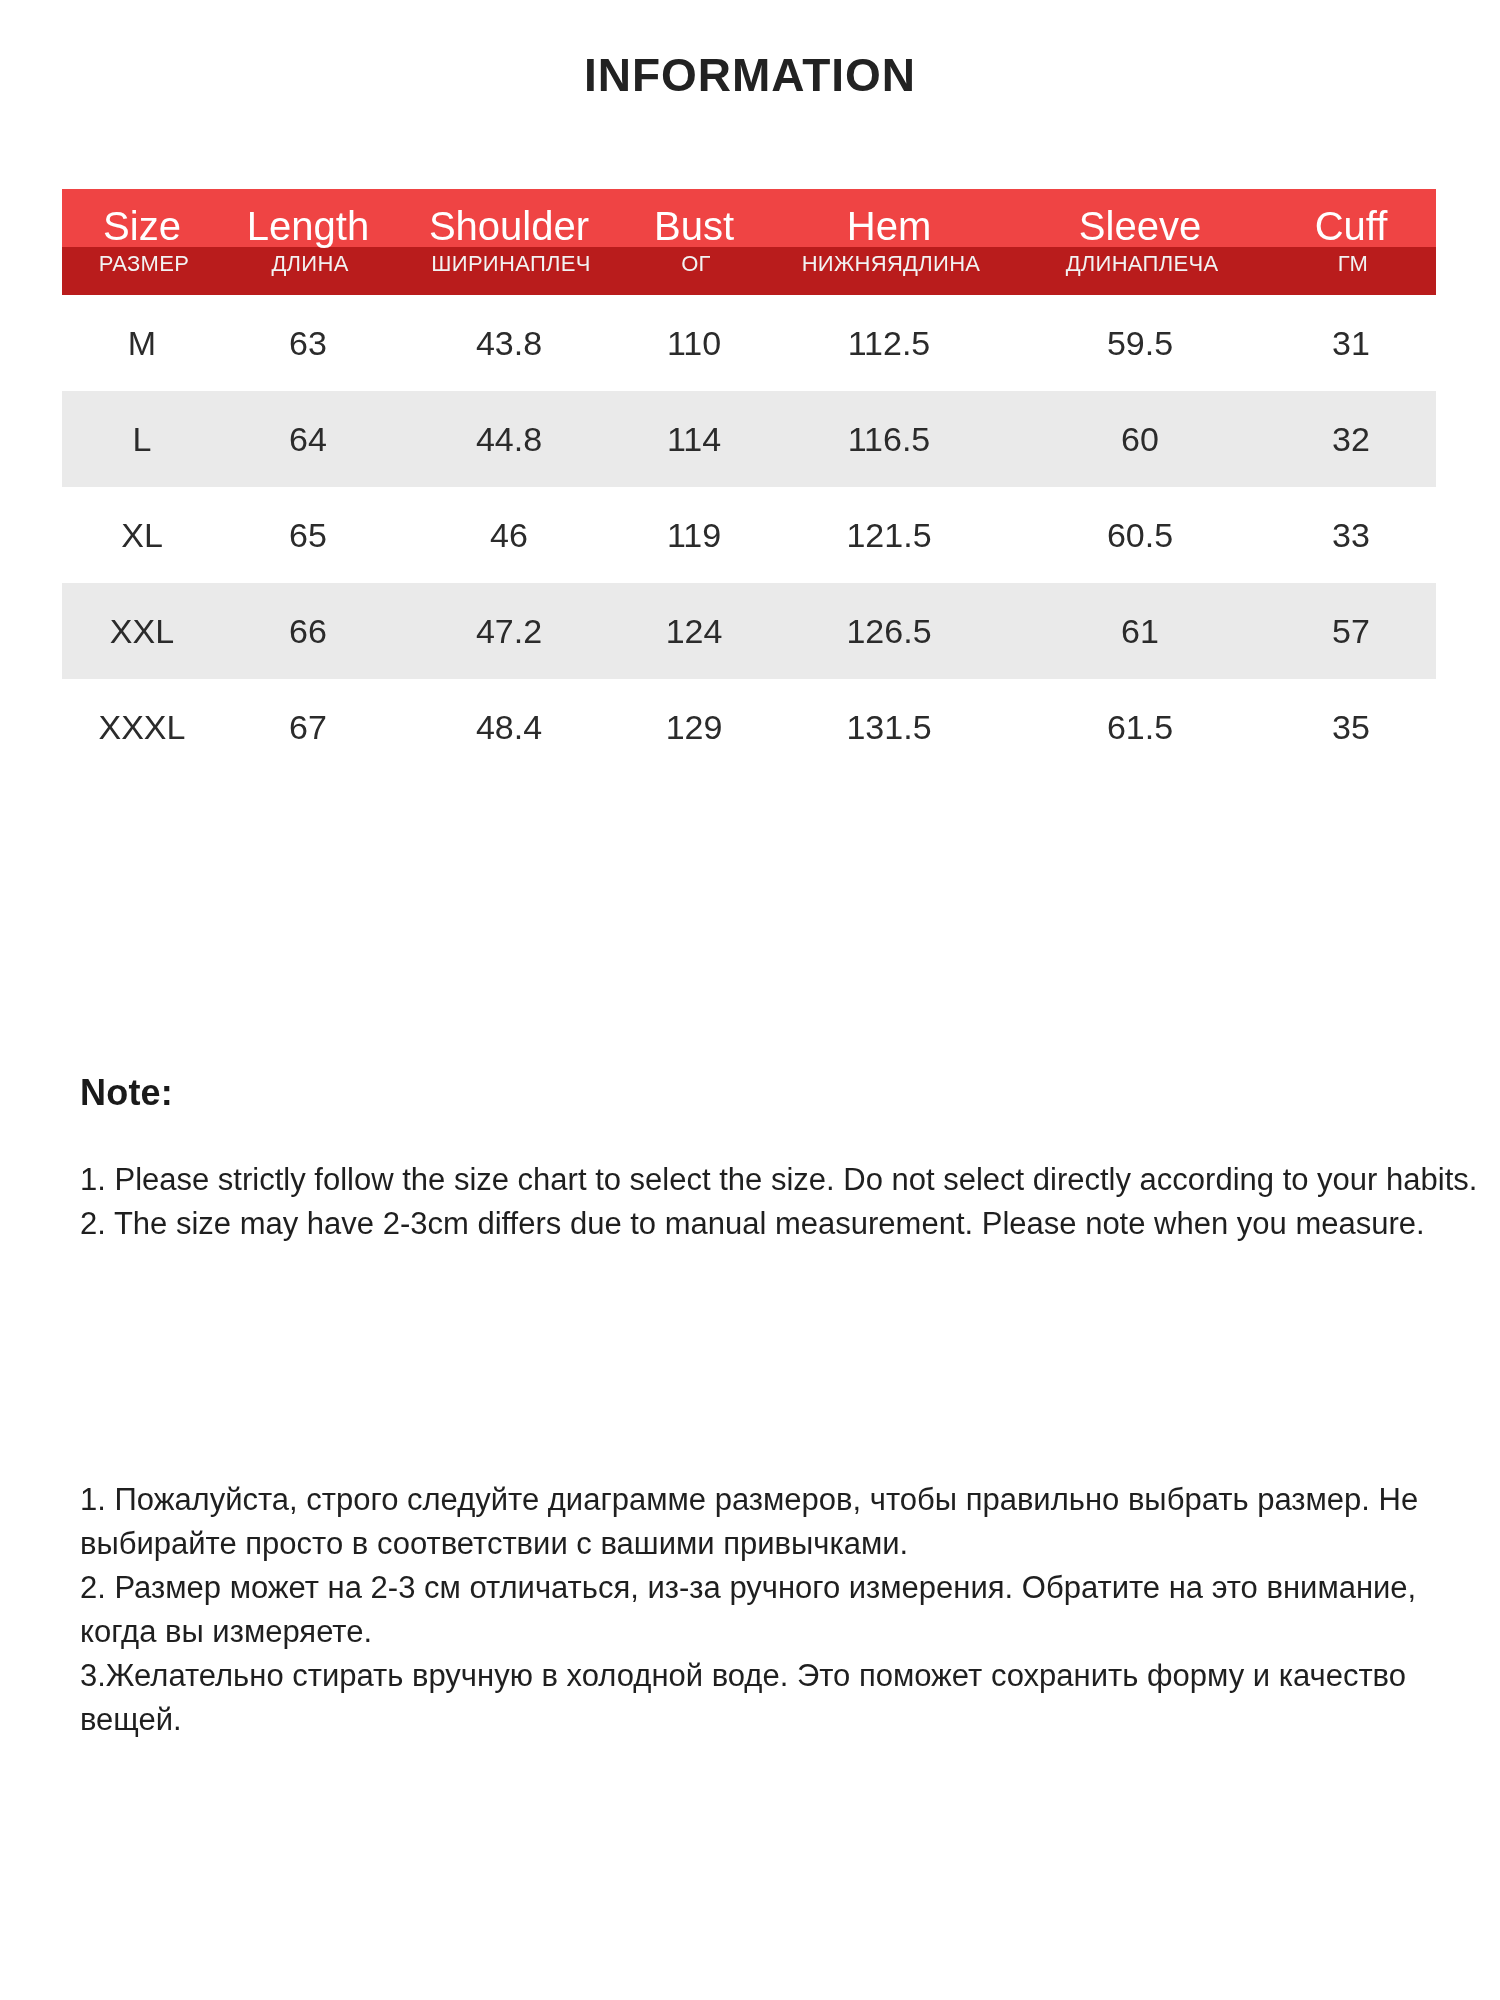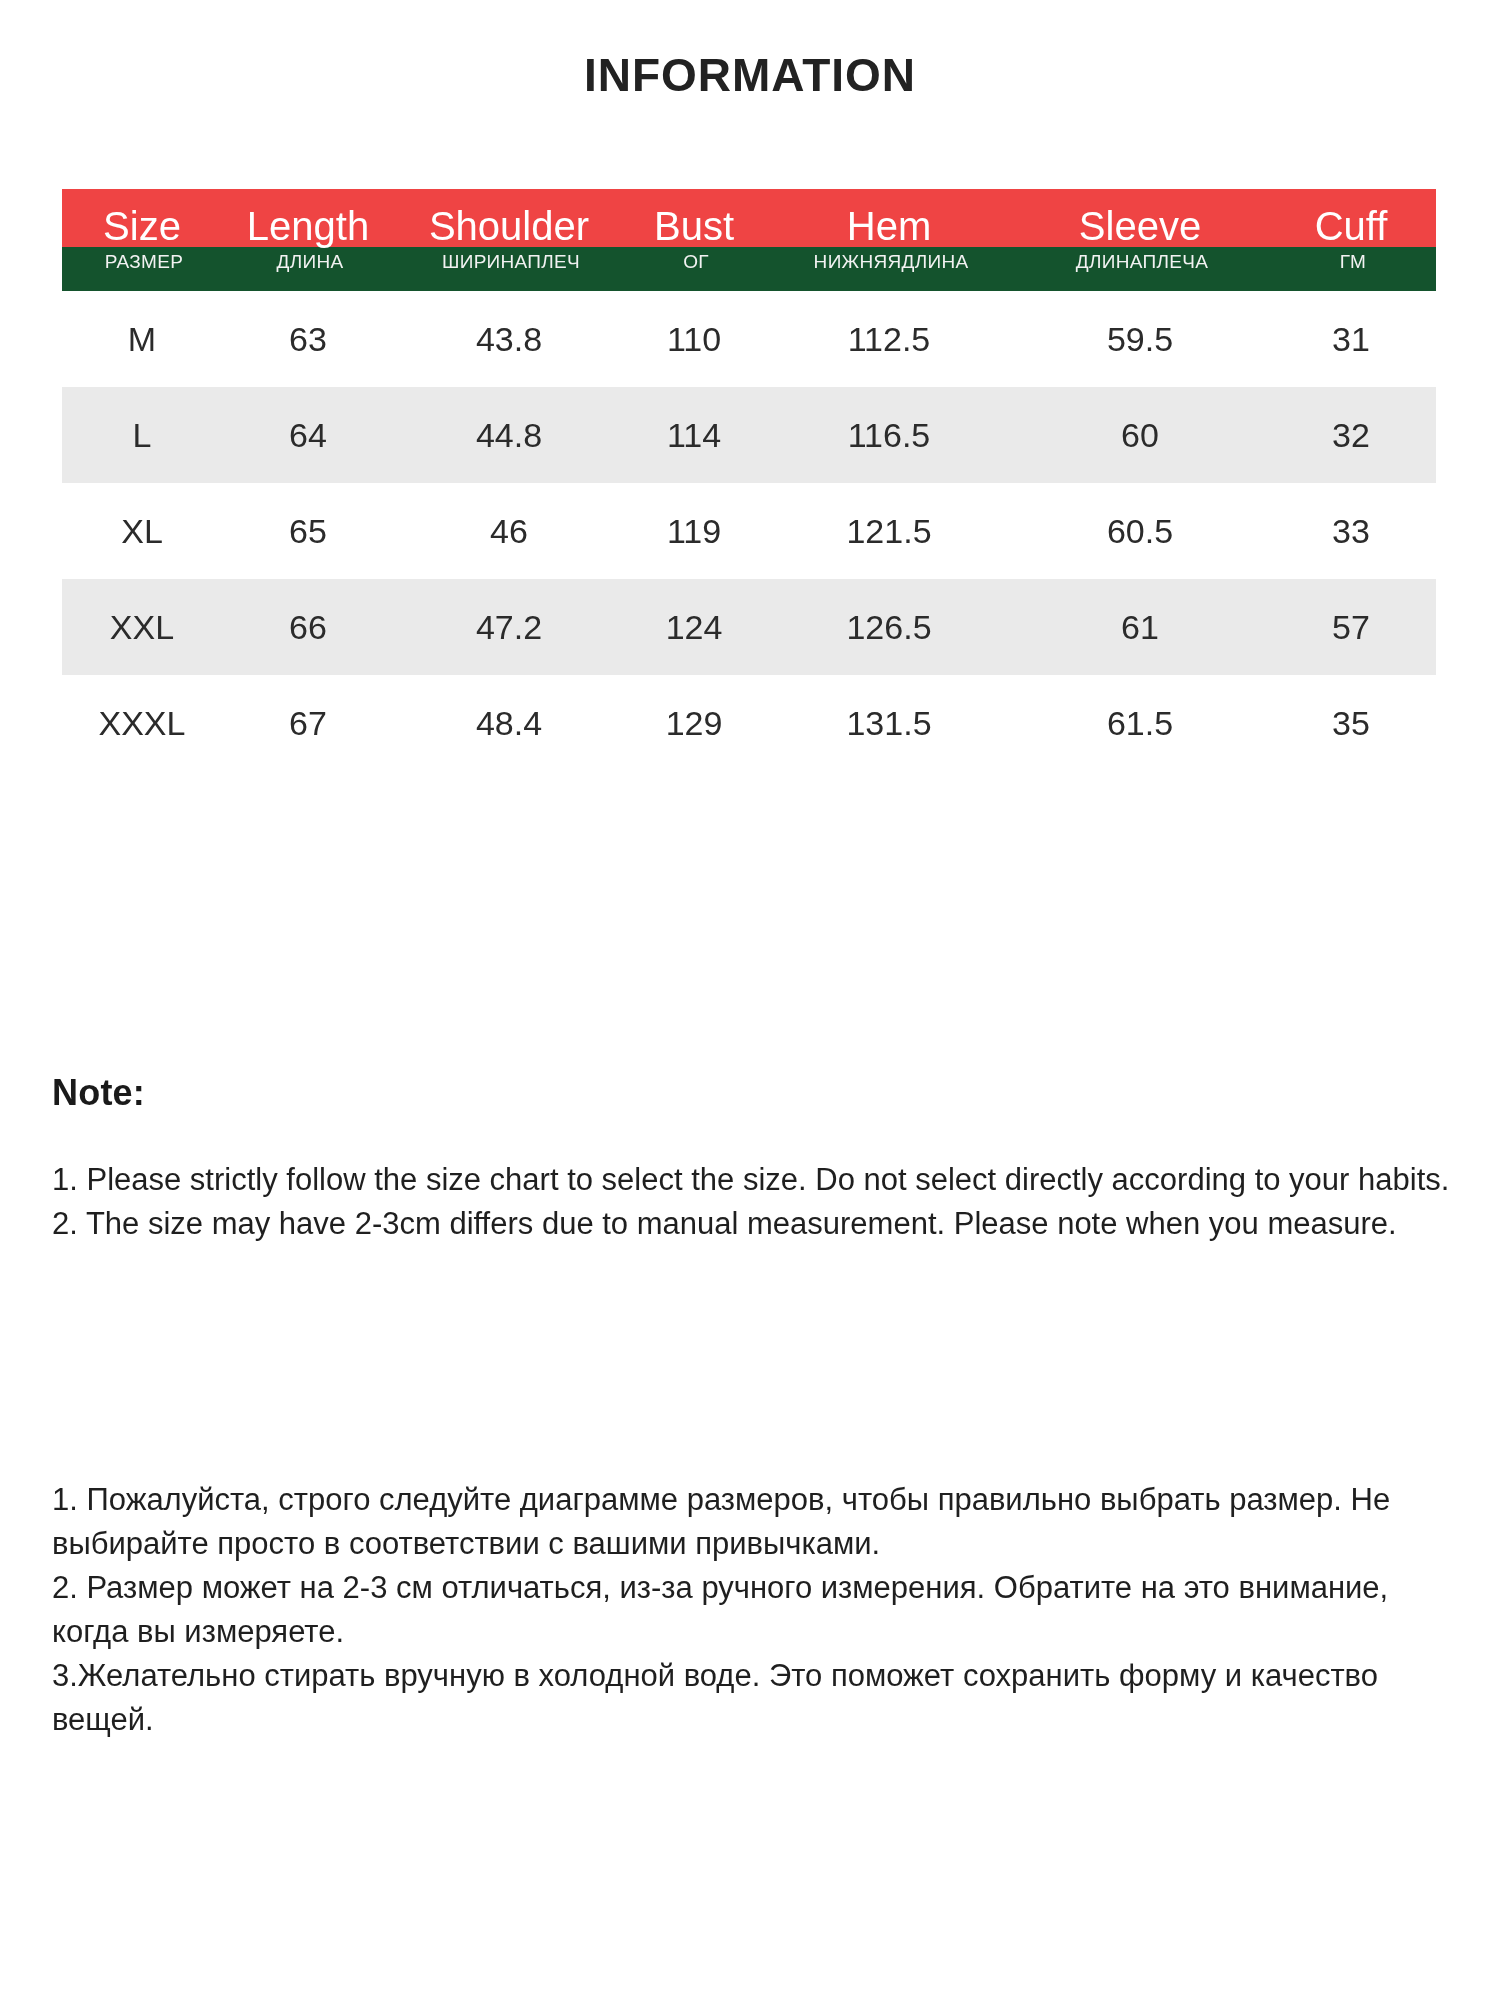--- a/index.html
+++ b/index.html
@@ -48,23 +48,23 @@
     color: #ffffff;
     font-size: 40px;
     font-weight: normal;
     padding: 16px 0 0 0;
     text-align: center;
     vertical-align: bottom;
     line-height: 1.05;
     border: none;
   }
   .size-table thead tr.head-sub th {
-    background: #14532d;
+    background: #b91c1c;
     color: #f2f2f2;
-    font-size: 19px;
+    font-size: 22px;
     font-weight: normal;
     padding: 4px 0 18px 4px;
     text-align: center;
     vertical-align: top;
     letter-spacing: 0.3px;
     border: none;
   }
   .size-table tbody td {
     font-size: 34px;
     font-weight: normal;
@@ -86,21 +86,21 @@
   .col-length   { width: 172px; }
   .col-shoulder { width: 230px; }
   .col-bust     { width: 140px; }
   .col-hem      { width: 250px; }
   .col-sleeve   { width: 252px; }
   .col-cuff     { width: 170px; }
 
   
   .notes-block {
     position: absolute;
-    left: 52px;
+    left: 80px;
     width: 1400px;
   }
   .note-en { top: 1072px; }
   .note-ru { top: 1478px; }
 
   .notes-heading {
     font-size: 36px;
     font-weight: bold;
     color: #1a1a1a;
     margin: 0 0 44px 0;

